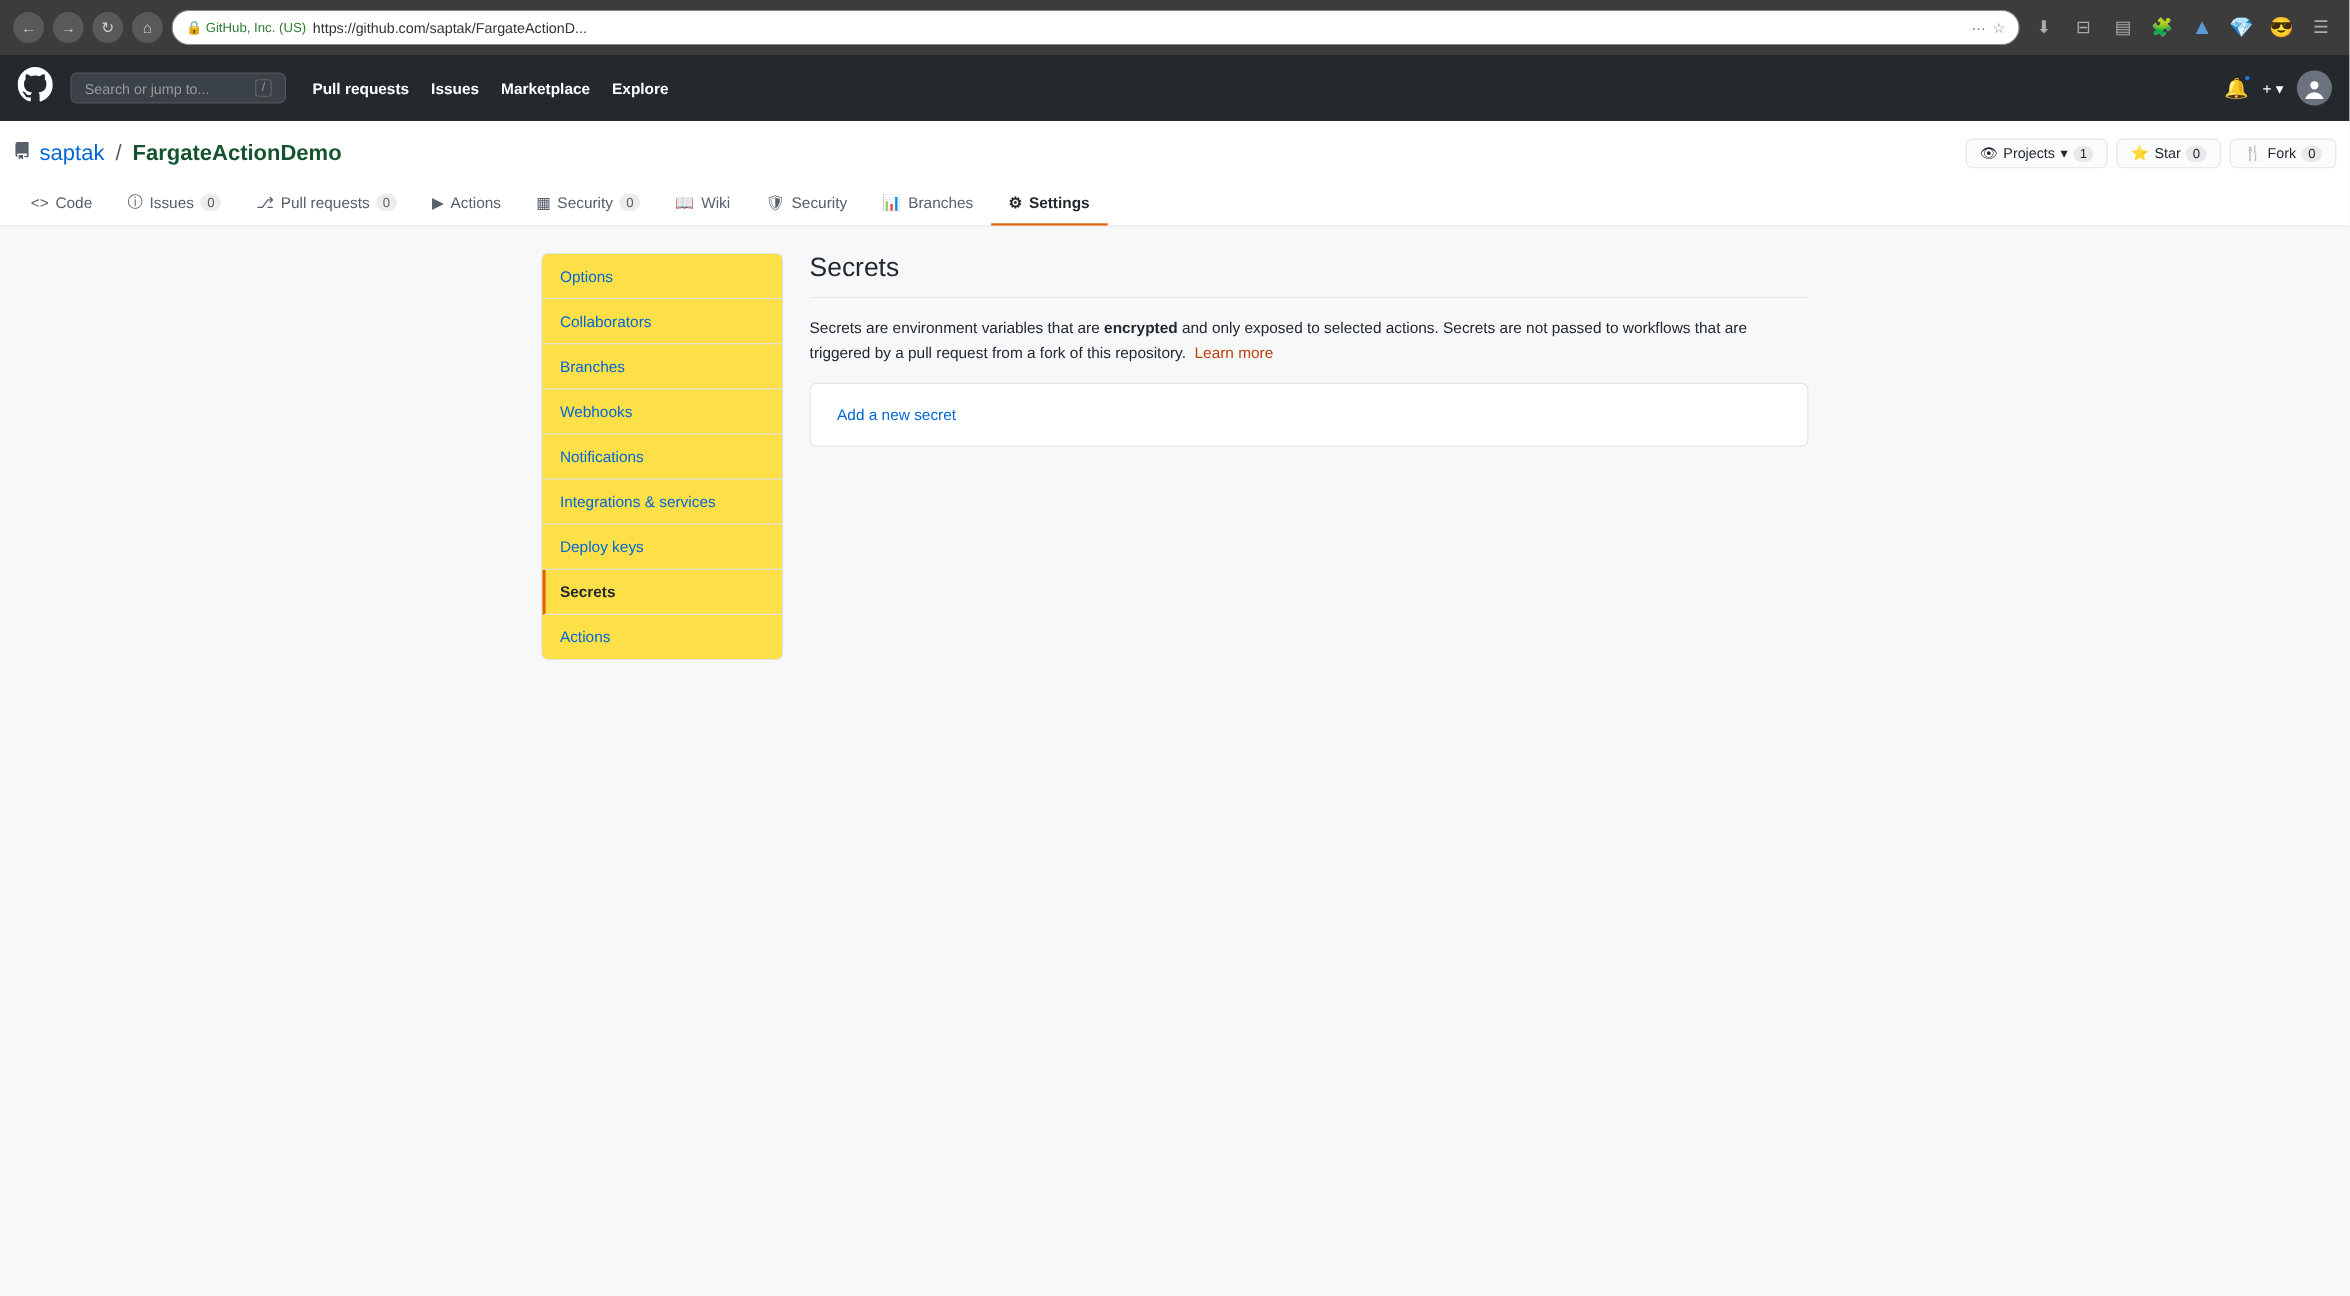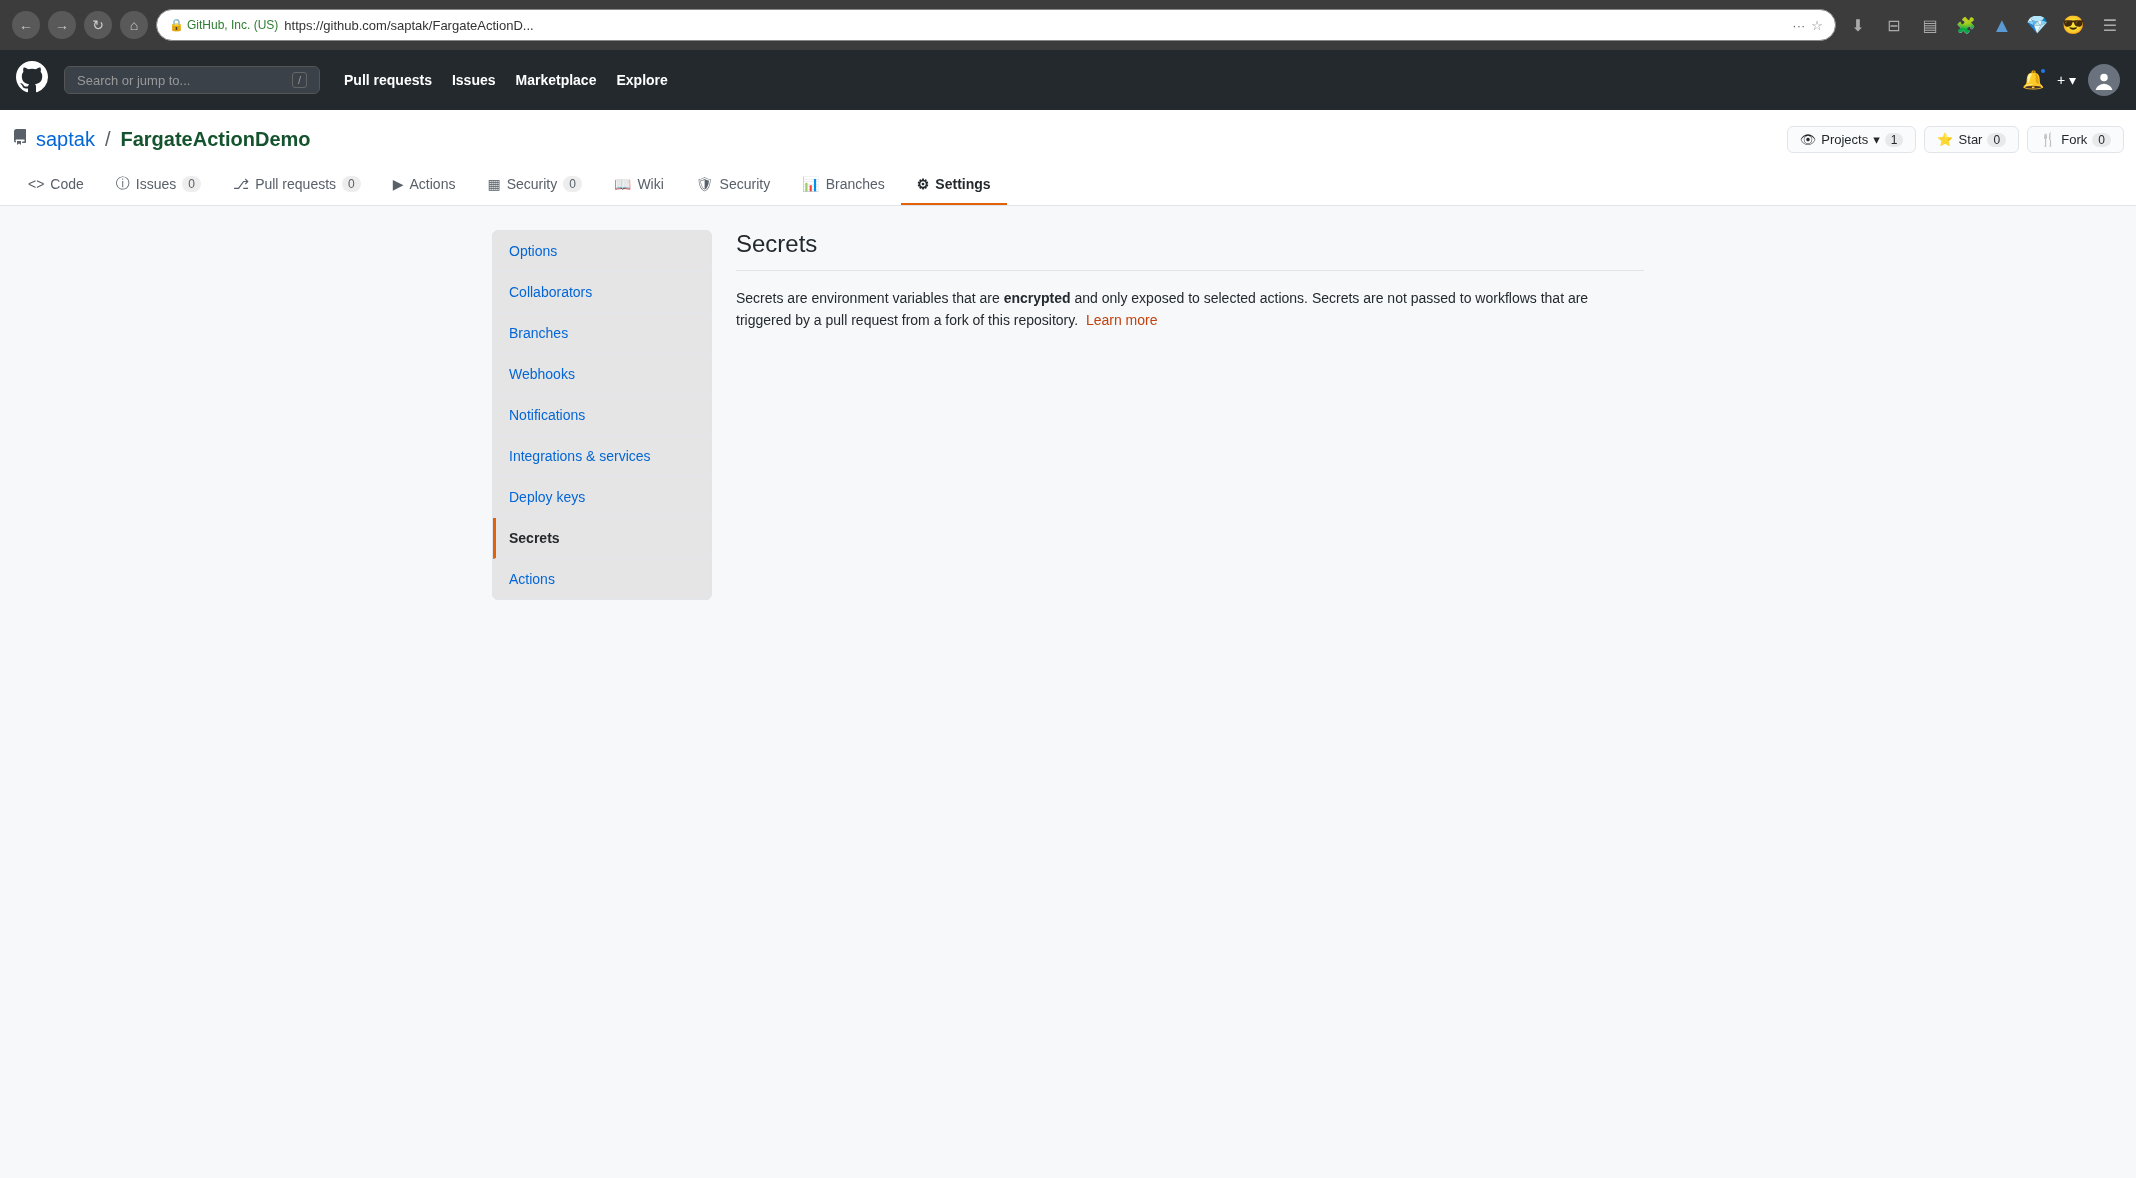--- a/index.html
+++ b/index.html
@@ -60,21 +60,21 @@
       gap: 16px;
     }
     .gh-logo { color: white; font-size: 28px; cursor: pointer; }
     .gh-search {
       background: #3a4149;
       border: 1px solid #555;
       border-radius: 6px;
       padding: 5px 12px;
       color: #ccc;
       font-size: 13px;
-      width: 256px;
+      width: 196px;
       display: flex;
       align-items: center;
       justify-content: space-between;
       cursor: text;
     }
     .gh-search-slash {
       border: 1px solid #666;
       border-radius: 3px;
       padding: 1px 5px;
       font-size: 11px;
@@ -194,21 +194,21 @@
       max-width: 1200px;
       margin: 0 auto;
     }
 
     
     .sidebar {
       width: 220px;
       flex-shrink: 0;
       border: 1px solid #e1e4e8;
       border-radius: 6px;
-      background: #e5e5e5;
+      background: #fde047;
       overflow: hidden;
     }
     .sidebar-item {
       display: block;
       padding: 12px 16px;
       font-size: 14px;
       color: #0366d6;
       cursor: pointer;
       border-bottom: 1px solid #e1e4e8;
       text-decoration: none;
@@ -411,14 +411,17 @@
     <a class="sidebar-item">Actions</a>
   </nav>
 
   <div class="content-area">
     <h1 class="page-title">Secrets</h1>
     <hr class="divider">
     <p class="description-text">
       <span>Secrets are environment variables that are </span><strong>encrypted</strong><span> and only exposed to selected actions. Secrets are not passed to workflows that are triggered by a pull request from a fork of this repository.</span>
       &nbsp;<a class="learn-more">Learn more</a>
     </p>
+    <div class="add-secret-box">
+      <a class="add-secret-link">Add a new secret</a>
+    </div>
   </div>
 </div>
 
 </body></html>

